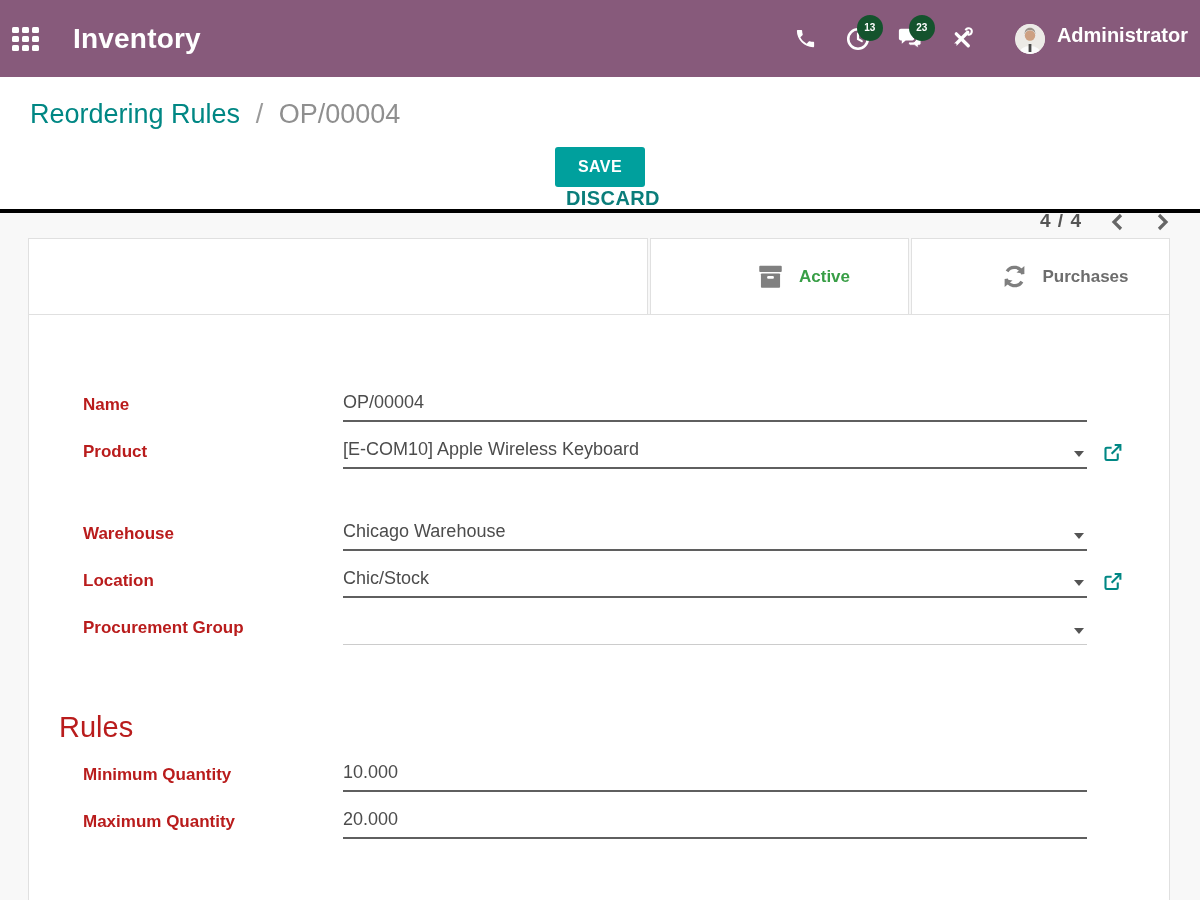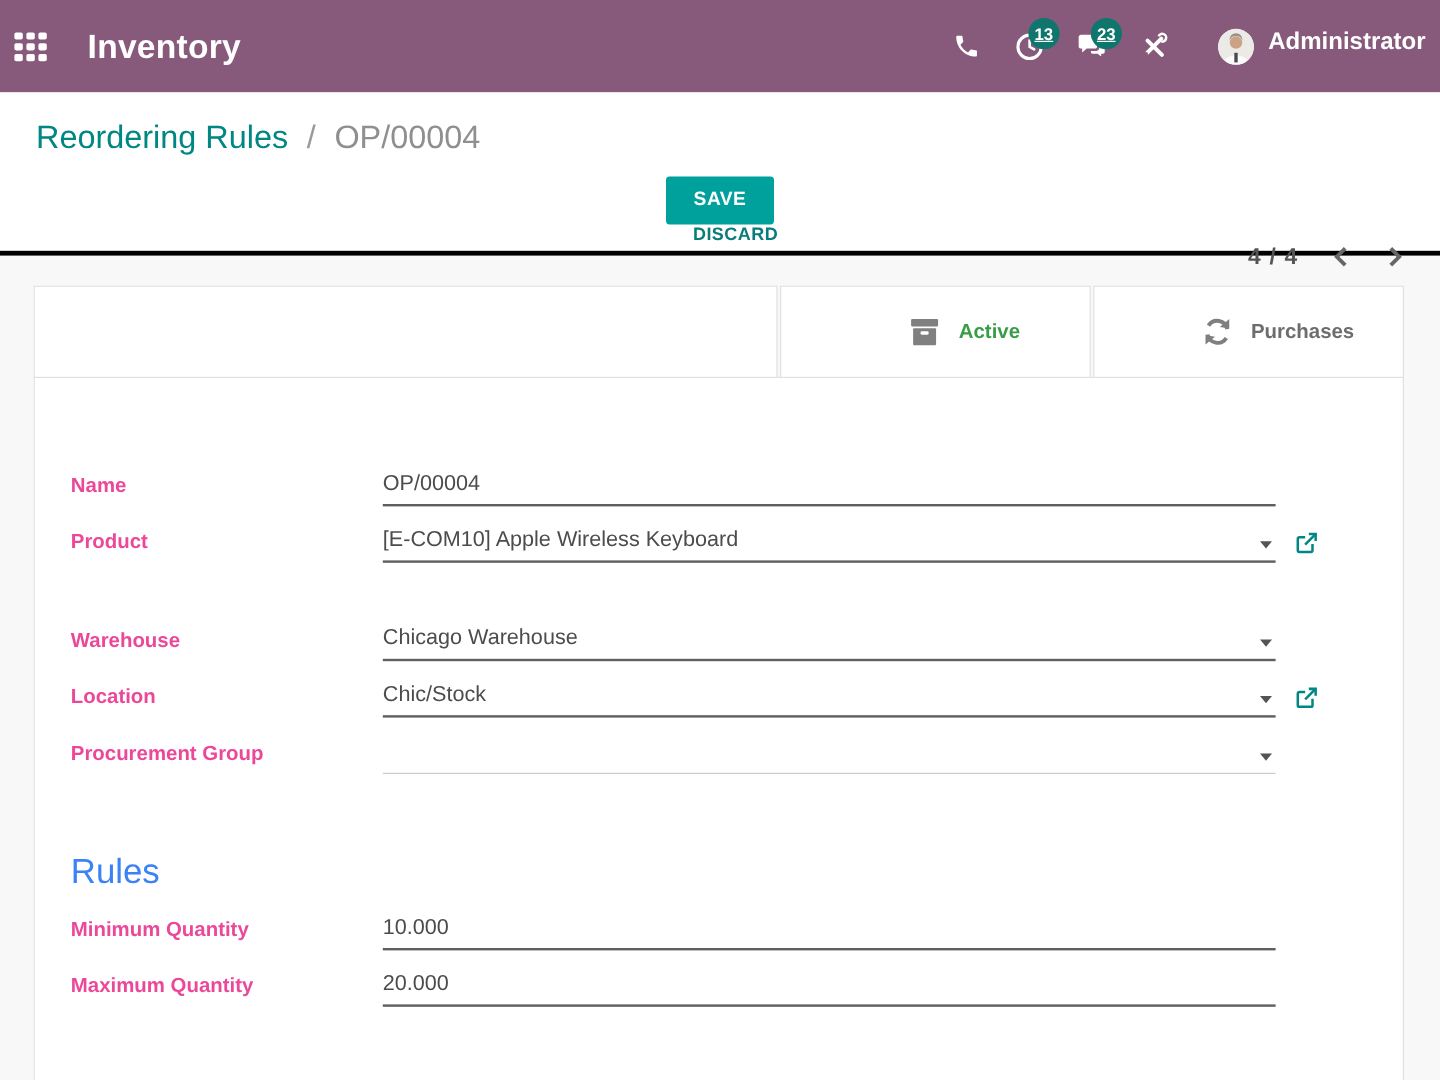--- a/index.html
+++ b/index.html
@@ -7,58 +7,58 @@
   body { font-family:"Liberation Sans", sans-serif; }
   .page { position:relative; width:1200px; height:900px; overflow:hidden; background:#f8f8f8; }
 
   
   .navbar { height:77px; background:#875A7B; display:flex; align-items:center; padding:0 12px; }
   .apps-grid { display:grid; grid-template-columns:repeat(3,7px); grid-template-rows:repeat(3,6px); gap:3px; cursor:pointer; }
   .apps-grid span { background:#fff; border-radius:1.5px; }
   .app-title { color:#fff; font-size:28px; font-weight:bold; margin-left:34px; letter-spacing:0.2px; }
   .nav-right { margin-left:auto; display:flex; align-items:center; }
   .nav-icon { position:relative; width:34px; height:40px; display:flex; align-items:center; justify-content:center; margin-left:18px; cursor:pointer; }
-  .badge { position:absolute; top:-4px; right:-8px; min-width:26px; height:26px; border-radius:13px; background:#0f766e; color:#fff; font-size:14px; font-weight:bold; display:flex; align-items:center; justify-content:center; padding:0 4px;text-decoration:underline; }
+  .badge { position:absolute; top:-4px; right:-8px; min-width:26px; height:26px; border-radius:13px; background:#14532d; color:#fff; font-size:10px; font-weight:bold; display:flex; align-items:center; justify-content:center; padding:0 4px; }
   .user-block { display:flex; align-items:flex-start; margin-left:36px; cursor:pointer; }
   .avatar { width:30px; height:30px; border-radius:50%; overflow:hidden; background:#f1efec; }
   .user-name { color:#fff; font-size:20px; font-weight:bold; margin-left:12px; }
 
   
   .control-panel { background:#fff; padding:22px 30px 0 30px; height:136px; border-bottom:4px solid #000000; }
   .breadcrumb { font-size:27px; }
   .breadcrumb .bc-link { color:#008784; cursor:pointer; }
   .breadcrumb .bc-sep { color:#9a9a9a; margin:0 8px; }
   .breadcrumb .bc-current { color:#8f8f8f; }
   .cp-buttons { display:flex; align-items:center; margin-top:17px;flex-direction:column; }
   .btn-save { background:#00A09D; color:#fff; border:none; border-radius:3px; font-family:inherit; font-size:16px; font-weight:bold; letter-spacing:0.4px; padding:0 23px; height:40px; cursor:pointer; }
-  .btn-discard { background:transparent; border:none; font-family:inherit; color:#0a7d7a; font-size:15px; font-weight:bold; letter-spacing:0.4px; margin-left:26px; cursor:pointer; }
-  .pager { margin-left:auto; display:flex; align-items:flex-start; }
+  .btn-discard { background:transparent; border:none; font-family:inherit; color:#0a7d7a; font-size:20px; font-weight:bold; letter-spacing:0.4px; margin-left:26px; cursor:pointer; }
+  .pager { margin-left:auto; display:flex; align-items:flex-end; }
   .pager-count { font-size:19px; color:#555; font-weight:bold; letter-spacing:1px; }
   .pager-btn { background:none; border:none; cursor:pointer; margin-left:28px; padding:0; display:flex; align-items:center; }
 
   
   .content { padding:25px 30px 0 28px; }
   .sheet-top { display:flex; gap:2px; height:77px; }
   .cell { background:#fff; border:1px solid #e0e0e0; }
   .cell-spacer { flex:1; }
   .stat-btn { width:259px; display:flex; align-items:center; justify-content:center; gap:15px; cursor:pointer;padding-left:48px; }
   .stat-label { font-size:17px; font-weight:bold; }
   .stat-label.green { color:#389e46; }
   .stat-label.gray { color:#6d6d6d; }
   .sheet-body { background:#fff; border:1px solid #e0e0e0; margin-top:-1px; min-height:660px; padding:60px 0 0 30px; }
 
   .frow { display:flex; align-items:flex-end; height:47px; }
-  .flabel { width:260px; font-size:17px; font-weight:bold; color:#ec4899; padding-bottom:7px; }
+  .flabel { width:260px; font-size:17px; font-weight:bold; color:#b91c1c; padding-bottom:7px;margin-left:24px; }
   .fwrap { display:flex; align-items:flex-end; }
   .fvalue { width:744px; position:relative; font-size:18px; color:#4c4c4c; padding:0 24px 5px 0; border-bottom:2px solid #5f5f5f; white-space:nowrap; overflow:hidden; min-height:30px; cursor:text; }
   .fvalue.light { border-bottom:1px solid #ccc; padding-bottom:6px; }
   .caret { position:absolute; right:3px; bottom:10px; width:0; height:0; border-left:5.5px solid transparent; border-right:5.5px solid transparent; border-top:6.5px solid #545454; cursor:pointer; }
   .ext-link { margin:0 0 6px 15px; cursor:pointer; display:flex; }
   .gap-md { height:35px; }
-  .section-title { font-size:29px; color:#3b82f6; margin-top:64px; line-height:36px; }
+  .section-title { font-size:29px; color:#b91c1c; margin-top:64px; line-height:36px; }
 </style>
 </head>
 <body>
 
 <div class="page">
 
   <div class="navbar">
     <div class="apps-grid">
       <span></span>
         <span></span>

